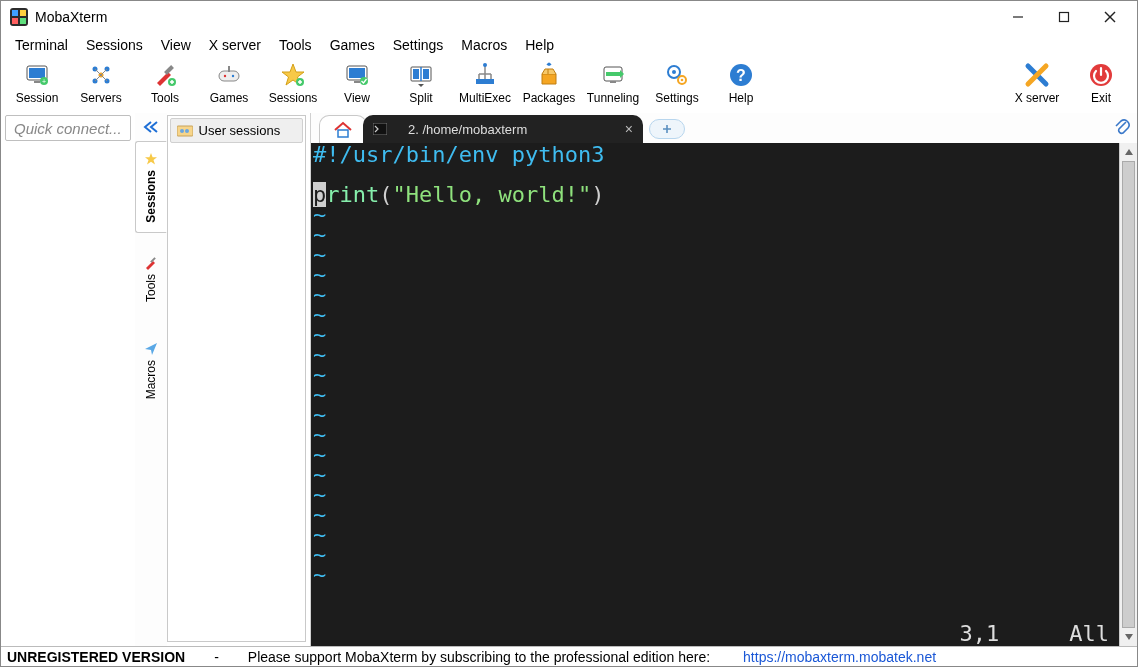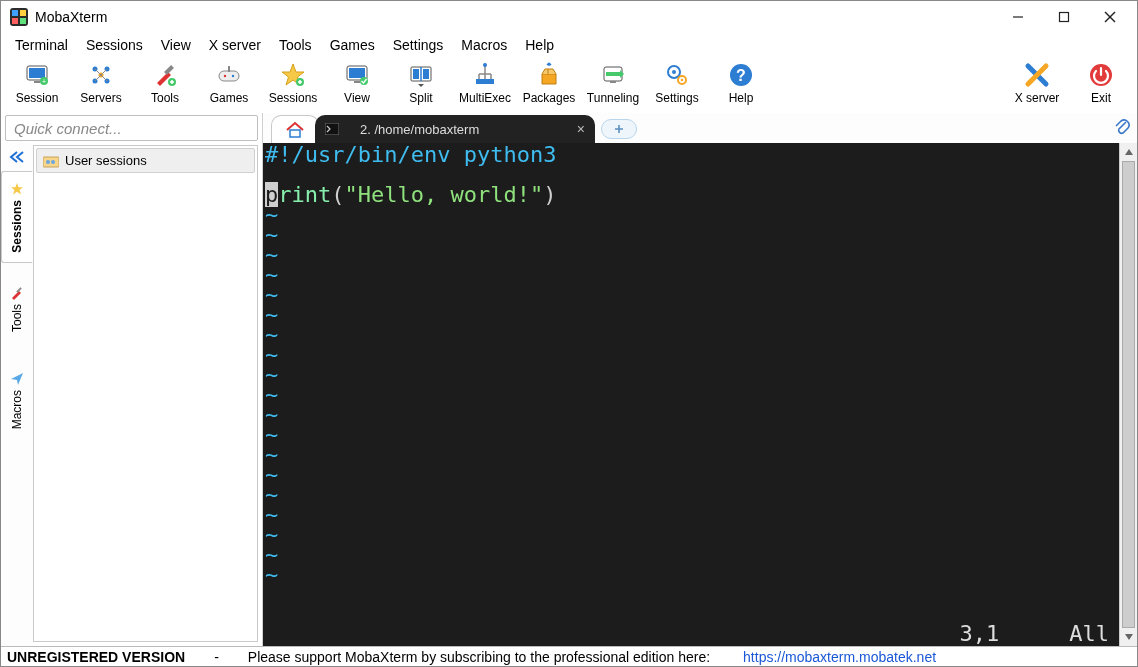--- a/index.html
+++ b/index.html
@@ -10,31 +10,31 @@
   .titlebar .spacer { flex:1; }
   .winbtn { width:46px; height:30px; display:flex; align-items:center; justify-content:center; }
   .winbtn svg { width:12px; height:12px; }
   .menubar { height:24px; display:flex; align-items:center; padding:0 6px; gap:2px; }
   .menubar .menuitem { padding:2px 8px; font-size:14px; }
   .toolbar { height:56px; display:flex; align-items:flex-start; padding:2px 4px 0 4px; }
   .tbtn { width:64px; height:54px; display:flex; flex-direction:column; align-items:center; justify-content:flex-start; gap:2px; font-size:12px; }
   .tbtn .ticon { width:28px; height:28px; display:flex; align-items:center; justify-content:center; margin-top:2px;}
   .toolbar .spacer { flex:1; }
   .workrow { flex:1; display:flex; min-height:0; }
-  .leftcol { width:262px; display:flex; flex-direction:column; border-right:1px solid #d0d0d0; }
+  .leftcol { width:310px; display:flex; flex-direction:row; border-right:1px solid #d0d0d0; }
   .qc { margin:2px 4px 2px 4px; height:26px; border:1px solid #bfbfbf; border-radius:2px; padding:0 8px; font-size:15px; color:#888; font-style:italic; display:flex; align-items:center; background:#fff;}
   .leftbody { flex:1; display:flex; min-height:0; }
   .vtabs { width:32px; background:#fdfdfd; display:flex; flex-direction:column; align-items:center; padding-top:4px; }
   .chev { width:24px; height:20px; display:flex; align-items:center; justify-content:center; color:#1e6fd6; margin-bottom:4px;}
   .vtab { width:32px; height:92px; display:flex; flex-direction:column; align-items:center; justify-content:center; gap:4px; border:1px solid transparent; }
   .vtab.active { background:#fff; border:1px solid #c9c9c9; border-right:1px solid #fff; border-radius:3px 0 0 3px;}
   .vtab .vlabel { writing-mode: vertical-rl; transform: rotate(180deg); font-size:12px; }
   .vtab.active .vlabel { font-weight:600; }
   .treepane { flex:1; border:1px solid #c9c9c9; margin:2px 4px 4px 0; background:#fff; }
-  .treeitem { display:flex; align-items:flex-end; gap:6px; padding:4px 6px; margin:2px; background:#efefef; border:1px solid #d0d0d0; border-radius:2px; font-size:13px;}
+  .treeitem { display:flex; align-items:flex-start; gap:6px; padding:4px 6px; margin:2px; background:#efefef; border:1px solid #d0d0d0; border-radius:2px; font-size:13px;}
   .rightcol { flex:1; display:flex; flex-direction:column; min-width:0; }
   .tabstrip { height:30px; background:#fdfdfd; display:flex; align-items:flex-end; padding-left:8px; position:relative;}
   .tab { height:28px; display:flex; align-items:center; gap:21px; padding:0 10px; font-size:13px; border-top-left-radius:10px; border-top-right-radius:10px; }
   .tab.home { width:48px; background:#fff; border:1px solid #c9c9c9; border-bottom:none; justify-content:center;}
   .tab.term { background:#222; color:#ddd; width:280px; margin-left:-4px; position:relative;}
   .tab.term .close { margin-left:auto; color:#bbb; font-size:14px;}
   .tab.new { width:36px; height:20px; margin-left:6px; margin-bottom:4px; background:#eef5fb; border:1px solid #b8d6ee; border-radius:10px; display:flex; align-items:center; justify-content:center; color:#5a8fc0;}
   .clip { position:absolute; right:6px; top:4px; color:#3a78c9;}
   .termarea { flex:1; display:flex; min-height:0; }
   .terminal { flex:1; background:#1c1c1c; color:#ddd; font-family:"DejaVu Sans Mono","Consolas",monospace; font-size:22px; line-height:20px; padding:2px 0 2px 2px; position:relative; white-space:pre; overflow:hidden;}

